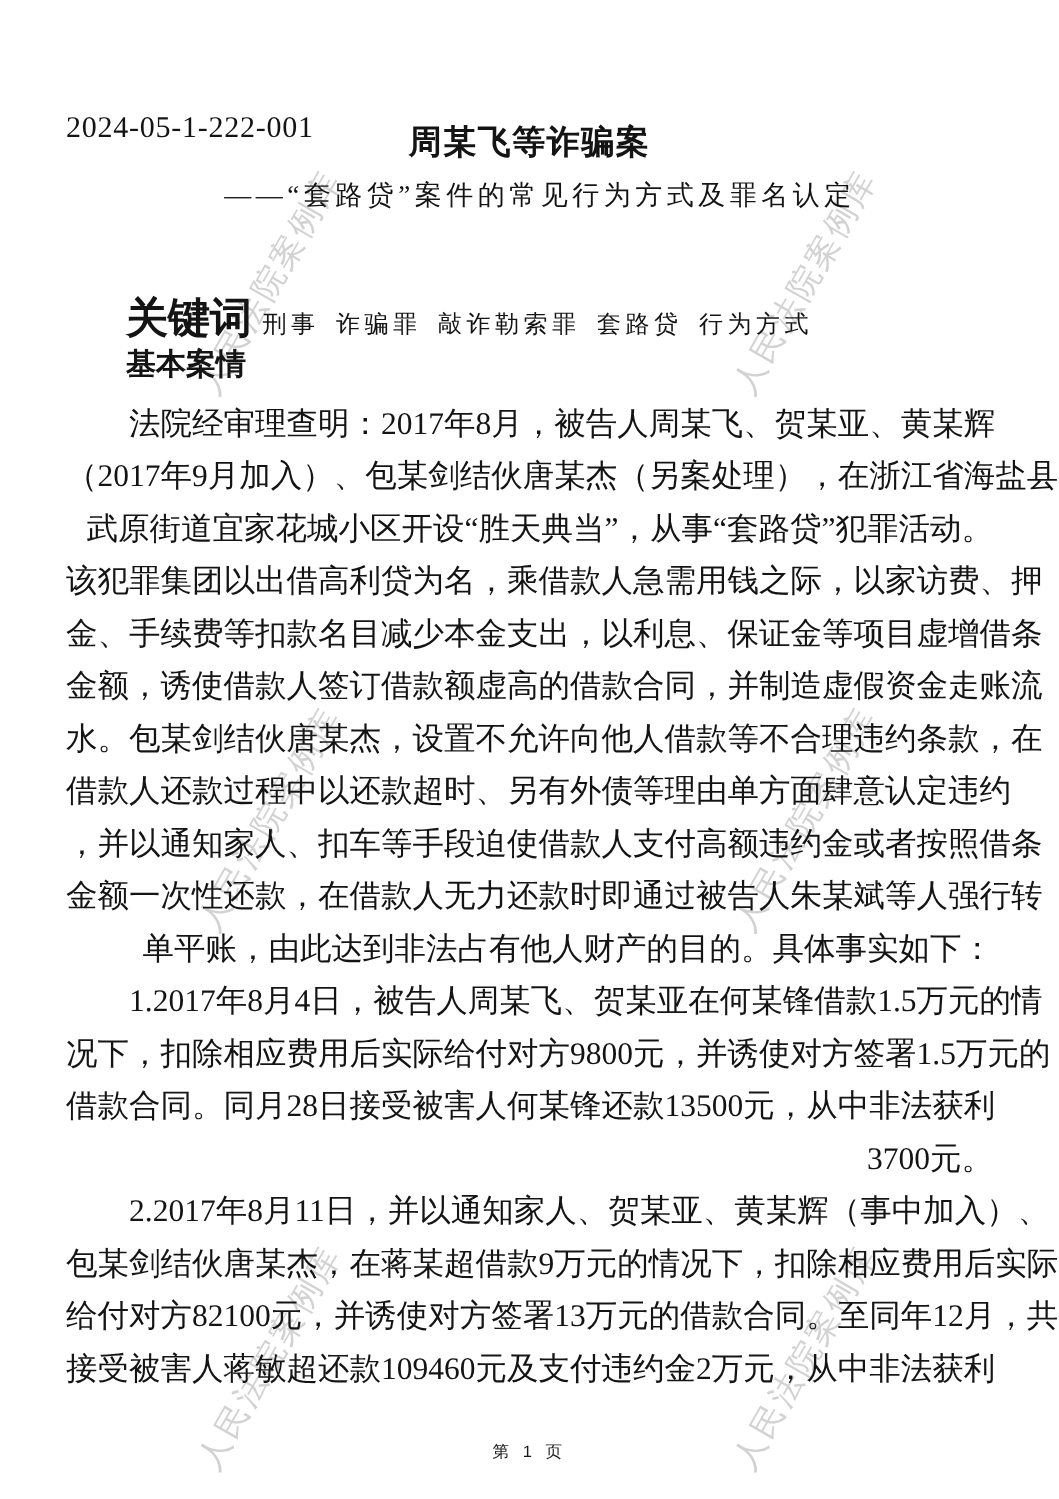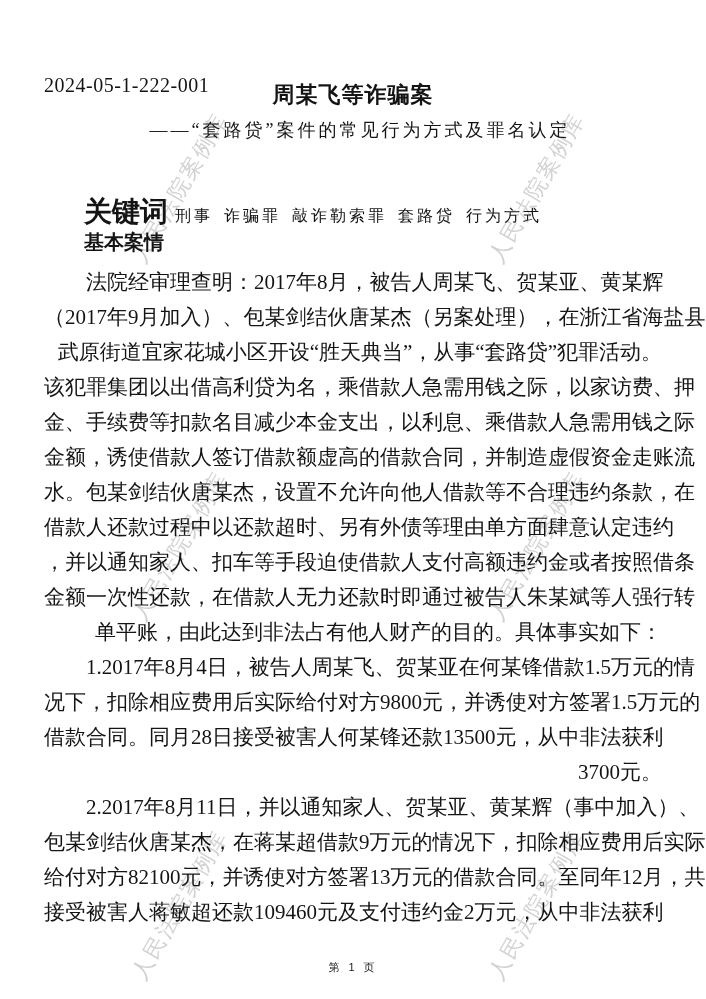--- a/index.html
+++ b/index.html
@@ -141,21 +141,21 @@
 
     <h2 class="section-heading">基本案情</h2>
 
     <div class="body-text">
 
       <div class="paragraph">
         <div class="line indent">法院经审理查明：2017年8月，被告人周某飞、贺某亚、黄某辉</div>
         <div class="line">（2017年9月加入）、包某剑结伙唐某杰（另案处理），在浙江省海盐县</div>
         <div class="line">武原街道宜家花城小区开设“胜天典当”，从事“套路贷”犯罪活动。</div>
         <div class="line">该犯罪集团以出借高利贷为名，乘借款人急需用钱之际，以家访费、押</div>
-        <div class="line">金、手续费等扣款名目减少本金支出，以利息、乘借款人急需用钱之际</div>
+        <div class="line">金、手续费等扣款名目减少本金支出，以利息、保证金等项目虚增借条</div>
         <div class="line">金额，诱使借款人签订借款额虚高的借款合同，并制造虚假资金走账流</div>
         <div class="line">水。包某剑结伙唐某杰，设置不允许向他人借款等不合理违约条款，在</div>
         <div class="line">借款人还款过程中以还款超时、另有外债等理由单方面肆意认定违约</div>
         <div class="line">，并以通知家人、扣车等手段迫使借款人支付高额违约金或者按照借条</div>
         <div class="line">金额一次性还款，在借款人无力还款时即通过被告人朱某斌等人强行转</div>
         <div class="line">单平账，由此达到非法占有他人财产的目的。具体事实如下：</div>
       </div>
 
       <div class="paragraph">
         <div class="line indent">1.2017年8月4日，被告人周某飞、贺某亚在何某锋借款1.5万元的情</div>

